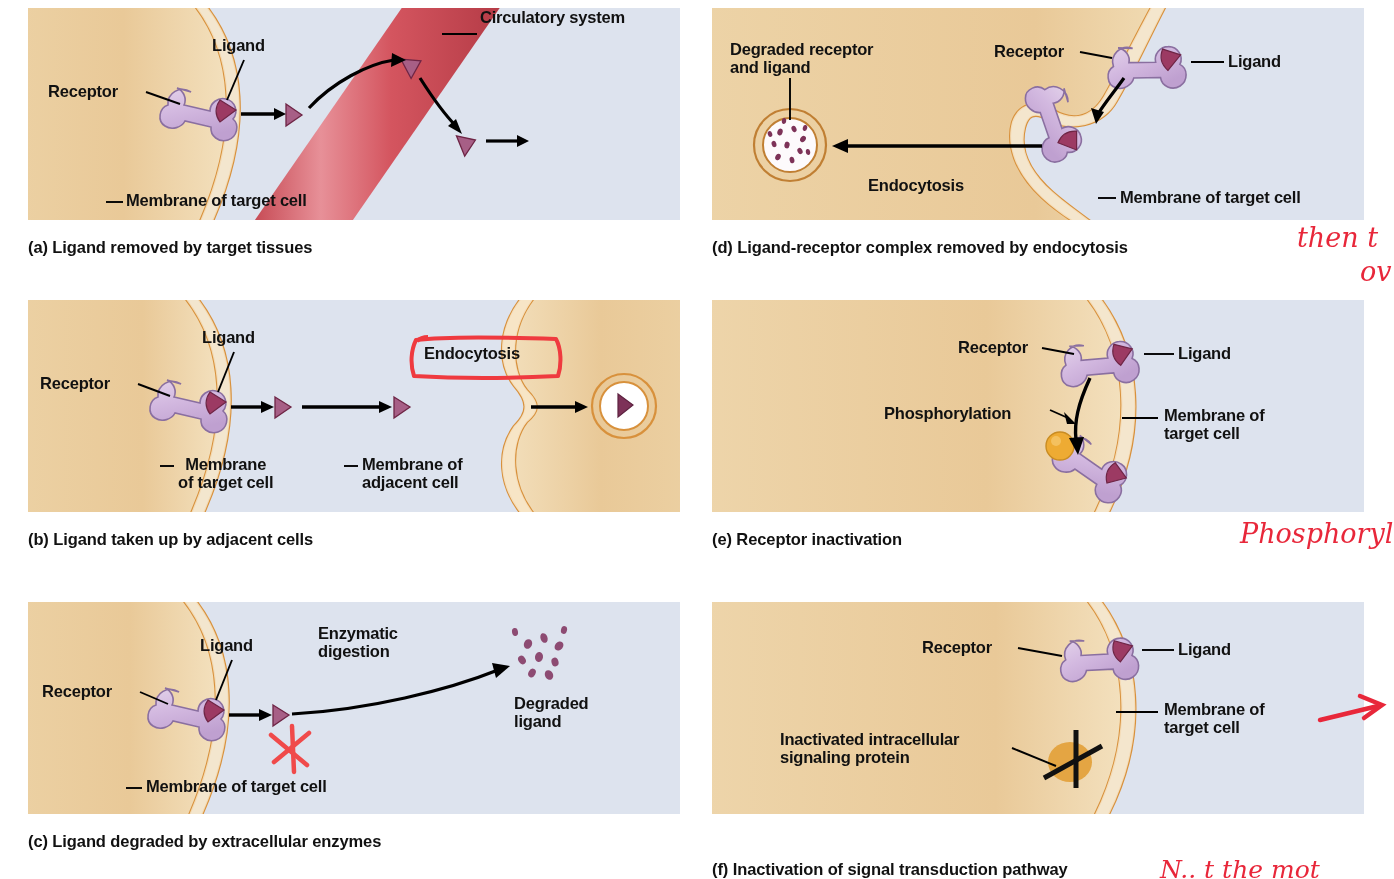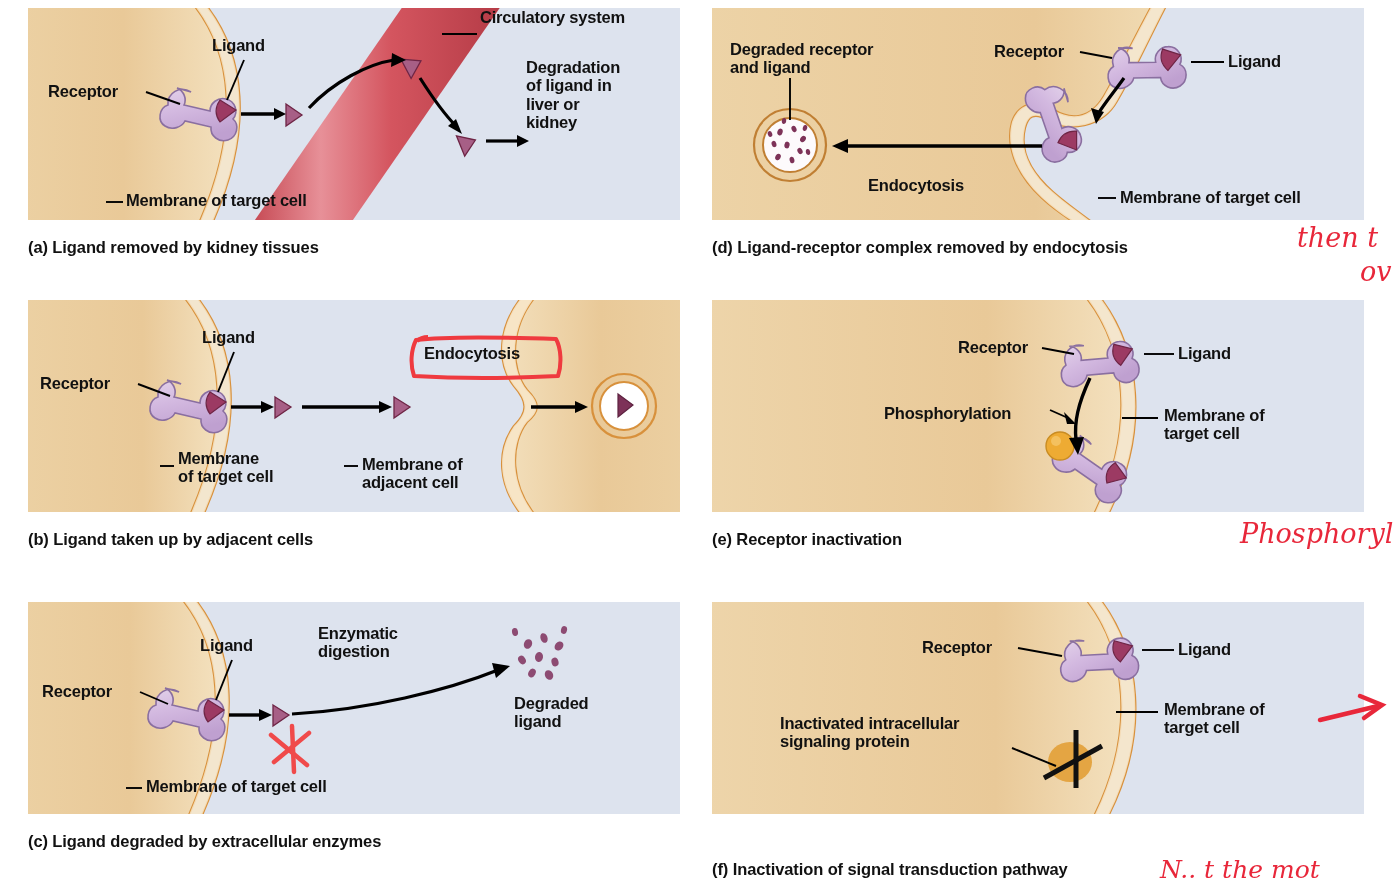--- a/index.html
+++ b/index.html
@@ -119,30 +119,26 @@
       <g stroke="#000" stroke-width="1.9" fill="none">
         <line x1="118" y1="84" x2="152" y2="96"></line>
         <line x1="216" y1="52" x2="199" y2="92"></line>
         <line x1="414" y1="26" x2="449" y2="26"></line>
         <line x1="78" y1="194" x2="95" y2="194"></line>
       </g>
     </svg>
     <div class="lab" style="left:20px; top:74px;">Receptor</div>
     <div class="lab" style="left:184px; top:28px;">Ligand</div>
     <div class="lab" style="left:452px; top:0;">Circulatory system</div>
-    <div class="lab" style="left:498px; top:50px;">Degradation
-of ligand in
-liver or
-kidney</div>
     <div class="lab" style="left:98px; top:183px;">Membrane of target cell</div>
   </div>
 </div>
 <div class="caption" style="left:28px; top:238px;">
   <span class="lbl">(a)</span>
-  <span>Ligand removed by kidney tissues</span>
+  <span>Ligand removed by target tissues</span>
 </div>
 
 <div class="panel" style="left:28px; top:300px; width:652px; height:212px;">
   <div class="figbox" style="width:652px; height:212px;">
     <svg width="652" height="212" viewBox="0 0 652 212">
       <defs>
         <linearGradient id="cytoB" x1="0" y1="0" x2="1" y2="0">
           <stop offset="0%" stop-color="#edd4a8"></stop>
           <stop offset="70%" stop-color="#e9c998"></stop>
           <stop offset="100%" stop-color="#f3e0bd"></stop>
@@ -204,21 +200,21 @@
       </g>
 
       <g stroke="#ef3a3f" stroke-width="4" fill="none" stroke-linejoin="round">
         <path d="M 388 40 C 420 36 470 37 528 39 C 533 48 534 64 530 76 C 470 79 420 78 386 76 C 382 64 383 50 388 40 Z"></path>
         <path d="M 389 41 C 392 38 396 37 400 37"></path>
       </g>
     </svg>
     <div class="lab" style="left:12px; top:74px;">Receptor</div>
     <div class="lab" style="left:174px; top:28px;">Ligand</div>
     <div class="lab" style="left:396px; top:44px;">Endocytosis</div>
-    <div class="lab" style="left:150px; top:149px;">Membrane
+    <div class="lab" style="left:150px; top:155px;text-align:center;">Membrane
 of target cell</div>
     <div class="lab" style="left:334px; top:155px;">Membrane of
 adjacent cell</div>
   </div>
 </div>
 <div class="caption" style="left:28px; top:530px;text-align:center;">
   <span class="lbl">(b)</span>
   <span>Ligand taken up by adjacent cells</span>
 </div>
 
@@ -472,21 +468,21 @@
         <line x1="306" y1="46" x2="350" y2="54"></line>
         <line x1="430" y1="48" x2="462" y2="48"></line>
         <line x1="404" y1="110" x2="446" y2="110"></line>
         <line x1="300" y1="146" x2="344" y2="164"></line>
       </g>
     </svg>
     <div class="lab" style="left:210px; top:36px;">Receptor</div>
     <div class="lab" style="left:466px; top:38px;">Ligand</div>
     <div class="lab" style="left:452px; top:98px;">Membrane of
 target cell</div>
-    <div class="lab" style="left:68px; top:112px;">Inactivated intracellular
+    <div class="lab" style="left:68px; top:128px;">Inactivated intracellular
 signaling protein</div>
   </div>
 </div>
 <div class="caption" style="left:712px; top:840px;margin-top:20px;">
   <span class="lbl">(f)</span>
   <span>Inactivation of signal transduction pathway</span>
 </div>
 
 <svg width="80" height="40" style="position:absolute; left:1316px; top:692px;">
   <g stroke="#e8273a" stroke-width="4.5" fill="none" stroke-linecap="round">

